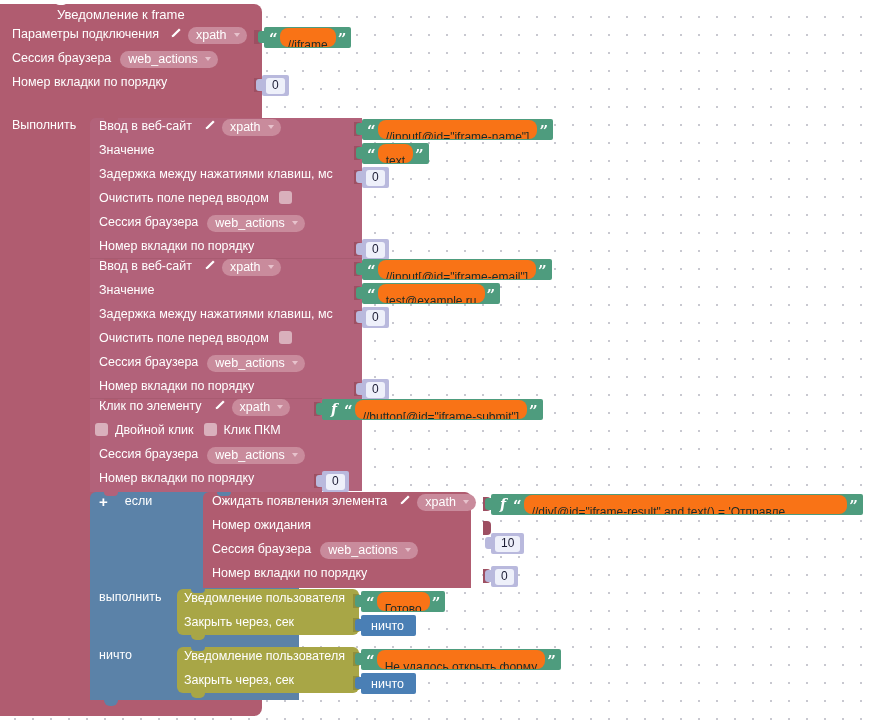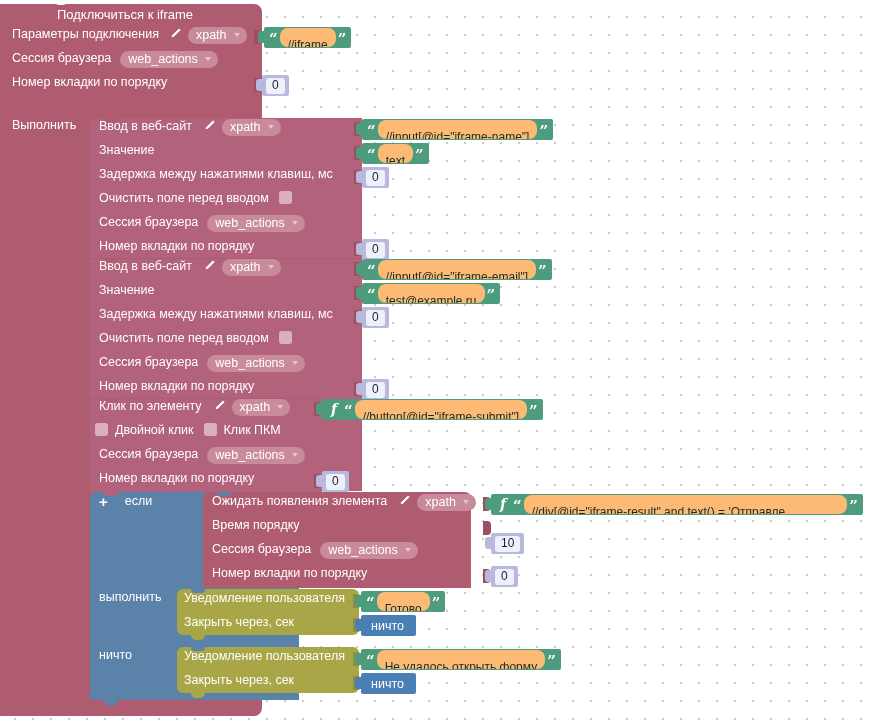--- a/index.html
+++ b/index.html
@@ -128,21 +128,21 @@
     color: #ffffff;
     font-family: "DejaVu Serif", serif;
     font-style: italic;
     font-weight: bold;
     font-size: 14px;
     padding: 0 5px 0 6px;
     position: relative;
     top: -1px;
   }
   .txtfield {
-    background: #fdba74;
+    background: #f97316;
     border-radius: 8px;
     color: #1c2a26;
     font-size: 12px;
     padding: 17px 8px 2px 8px;
     line-height: 15px;
     height: 16px;
     box-sizing: border-box;
     display: inline-flex;
     align-items: center;
     white-space: nowrap;
@@ -201,21 +201,21 @@
 </head>
 <body>
 
 <div class="canvas">
 
   <div class="blk maroon" style="left:0px; top:4px; width:262px; height:712px; border-radius:0 8px 8px 0;"></div>
 
   <div class="nub maroon" style="left:52px; top:4px; width:18px; height:6px; border-radius:0 0 6px 6px; background:#b05c70;"></div>
   <div style="position:absolute; left:54px; top:0px; width:14px; height:5px; background:#ffffff; border-radius:0 0 5px 5px;"></div>
 
-  <div class="title" style="left:57px; top:7px; font-weight:normal;">Подключиться к iframe</div>
+  <div class="title" style="left:57px; top:7px; font-weight:normal;">Уведомление к frame</div>
 
   <div class="row" style="left:12px; top:27px;">
     <span class="lbl">Параметры подключения</span>
     <span class="pencil" style="margin:0 7px 0 10px;">
       <svg width="13" height="13" viewBox="0 0 16 16">
           <path d="M12.3 1.7l2 2-8.4 8.4-2.6.6.6-2.6z" fill="#ffffff"></path>
         </svg>
     </span>
     <span class="dd">
       <span>xpath</span>
@@ -446,21 +446,21 @@
   </div>
   <div class="socket" style="left:483px; top:497px;"></div>
   <div class="val green" style="left:491px; top:494px; height:21px; padding:0 3px; width:372px;">
     <span class="fn">f</span>
     <span class="q">“</span>
     <span class="txtfield" style="flex:1; min-width:0;">//div[@id="iframe-result" and text() = 'Отправле…</span>
     <span class="q">”</span>
   </div>
 
   <div class="row" style="left:212px; top:518px;">
-    <span class="lbl">Время порядку</span>
+    <span class="lbl">Номер ожидания</span>
   </div>
   <div class="socket" style="left:483px; top:521px;"></div>
   <div class="val lav" style="left:491px; top:518px; height:21px;margin-top:15px;">
     <span class="numfield">10</span>
   </div>
 
   <div class="row" style="left:212px; top:542px;">
     <span class="lbl">Сессия браузера</span>
     <span class="dd" style="margin-left:9px;">
       <span>web_actions</span>

